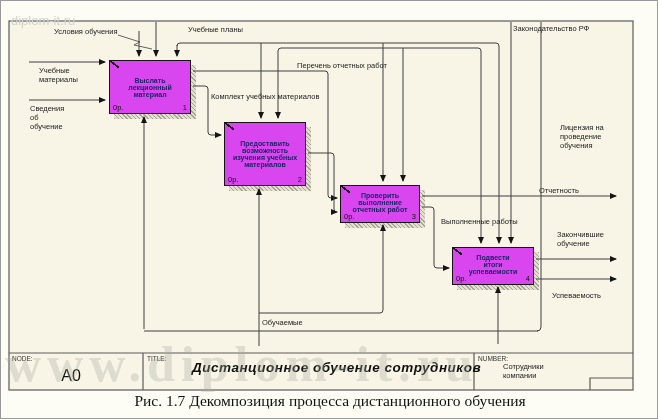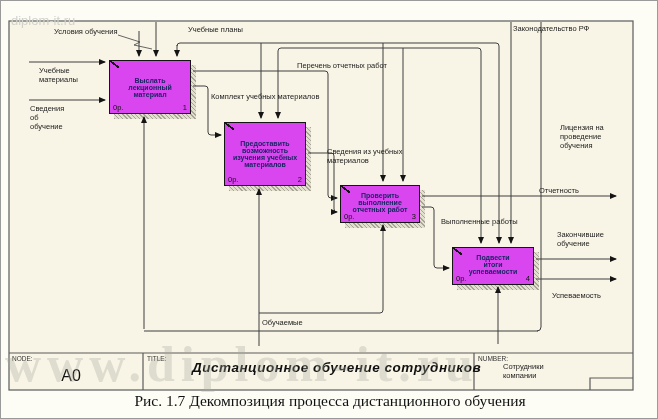--- a/index.html
+++ b/index.html
@@ -127,21 +127,20 @@
   </div>
 
   <div class="lbl" style="left:53px;top:27px;">Условия обучения</div>
   <div class="lbl" style="left:187px;top:25px;">Учебные планы</div>
   <div class="lbl" style="left:512px;top:24px;">Законодательство РФ</div>
   <div class="lbl" style="left:559px;top:76px;width:52px;margin-top:47px;">Лицензия на проведение обучения</div>
   <div class="lbl" style="left:38px;top:66px;width:48px;">Учебные материалы</div>
   <div class="lbl" style="left:29px;top:104px;width:40px;">Сведения об обучение</div>
   <div class="lbl" style="left:296px;top:61px;">Перечень отчетных работ</div>
   <div class="lbl" style="left:210px;top:92px;">Комплект учебных материалов</div>
-  <div class="lbl" style="left:326px;top:147px;width:84px;">Сведения из учебных материалов</div>
   <div class="lbl" style="left:538px;top:186px;">Отчетность</div>
   <div class="lbl" style="left:440px;top:217px;">Выполненные работы</div>
   <div class="lbl" style="left:556px;top:230px;width:58px;">Закончившие обучение</div>
   <div class="lbl" style="left:551px;top:291px;">Успеваемость</div>
   <div class="lbl" style="left:261px;top:318px;">Обучаемые</div>
   <div class="lbl" style="left:502px;top:322px;width:50px;margin-top:40px;">Сотрудники компании</div>
 
   <div class="tb-small" style="left:11px;top:354px;">NODE:</div>
   <div id="node-value">A0</div>
   <div class="tb-small" style="left:146px;top:354px;">TITLE:</div>

